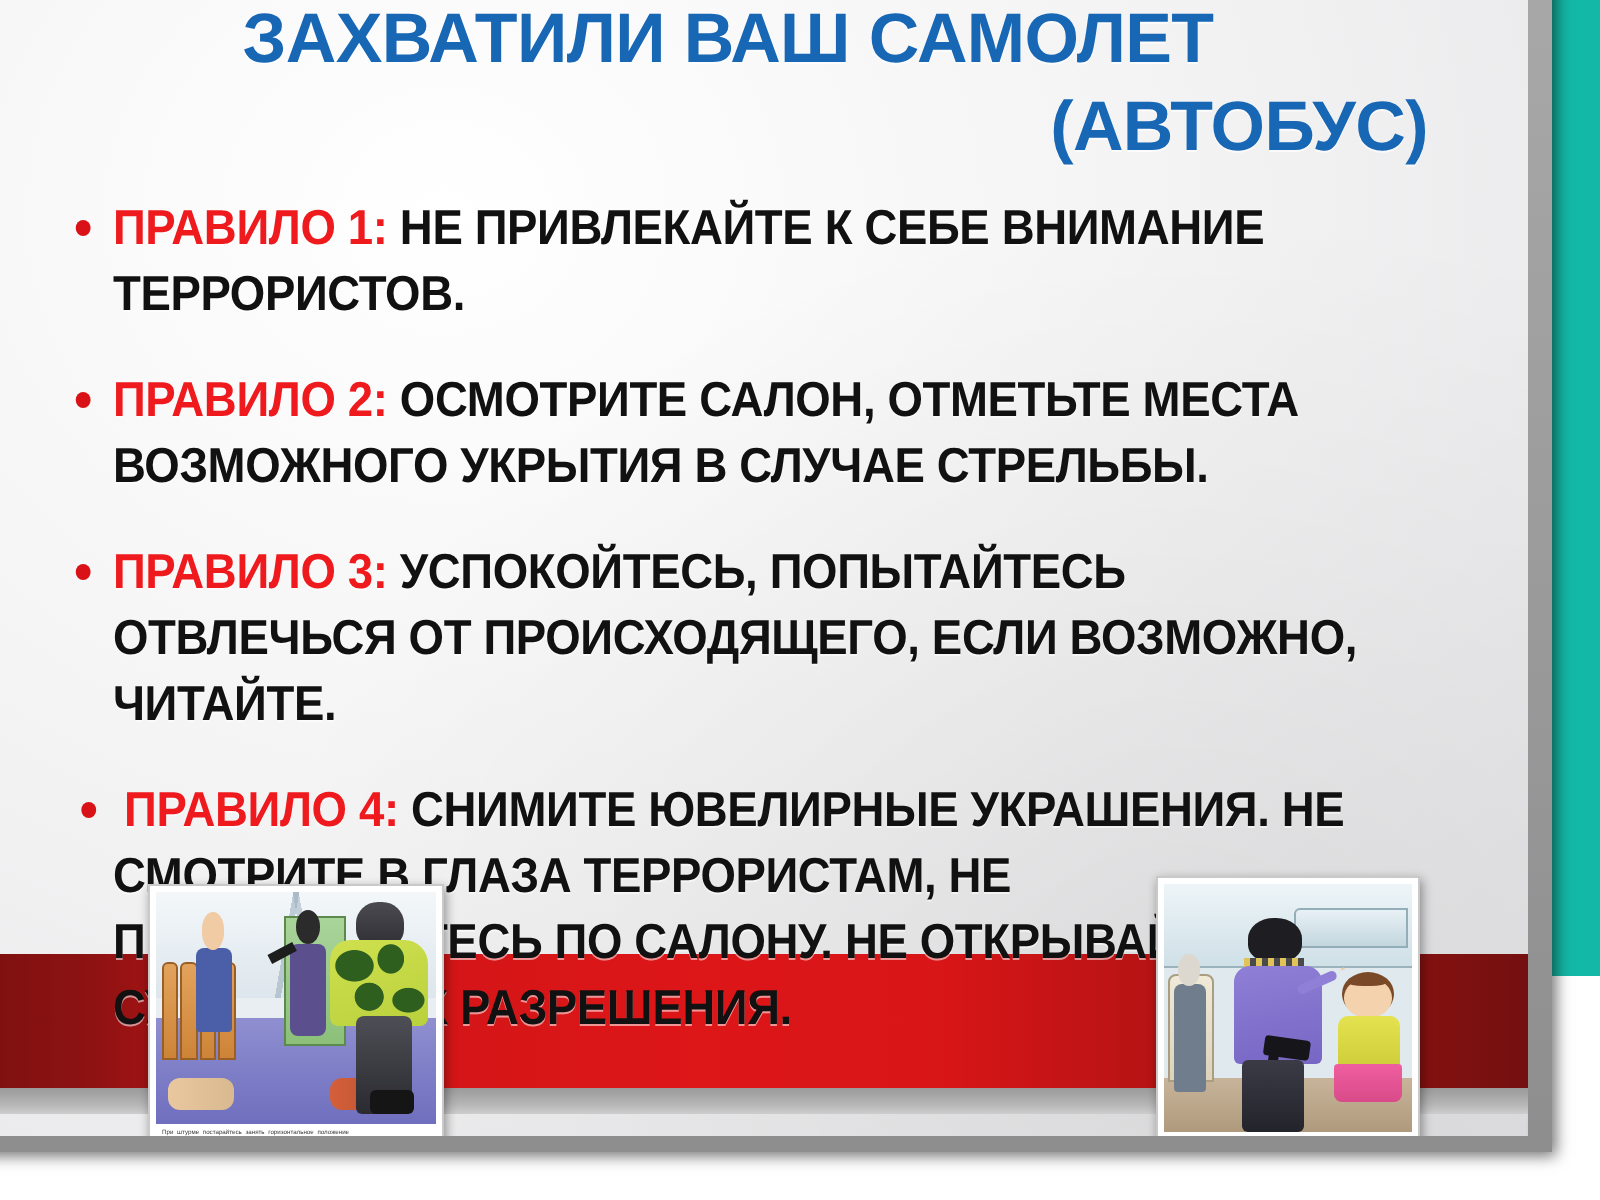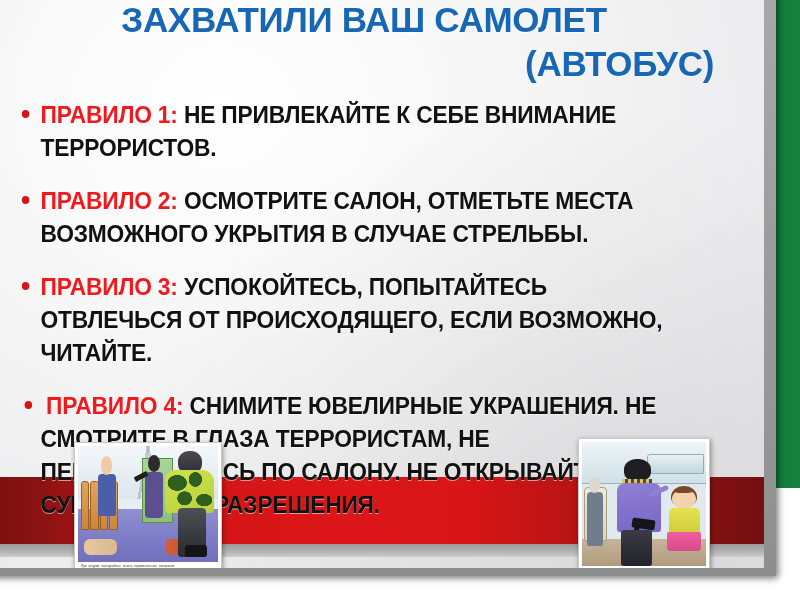--- a/index.html
+++ b/index.html
@@ -3,21 +3,21 @@
 <meta charset="utf-8">
 <style>
   * { margin:0; padding:0; box-sizing:border-box; }
   html, body {
     width:800px; height:600px; overflow:hidden;
     font-family:"Liberation Sans", sans-serif;
   }
   
   #stage {
     position:relative; width:800px; height:488px;
-    background-color:#15803d;
+    background-color:#14b8a6;
     background-image:
       radial-gradient(ellipse at 12% 18%, rgba(150,96,54,.85) 0 10%, rgba(0,0,0,0) 38%),
       radial-gradient(ellipse at 38% 72%, rgba(168,116,70,.72) 0 9%, rgba(0,0,0,0) 36%),
       radial-gradient(ellipse at 62% 28%, rgba(126,82,46,.8) 0 11%, rgba(0,0,0,0) 40%),
       radial-gradient(ellipse at 84% 62%, rgba(186,140,92,.6) 0 8%, rgba(0,0,0,0) 34%),
       radial-gradient(ellipse at 92% 12%, rgba(96,62,36,.9) 0 12%, rgba(0,0,0,0) 42%),
       radial-gradient(ellipse at 22% 88%, rgba(210,190,170,.45) 0 6%, rgba(0,0,0,0) 26%),
       radial-gradient(ellipse at 72% 92%, rgba(120,78,44,.8) 0 9%, rgba(0,0,0,0) 36%),
       linear-gradient(125deg,#2e1c12 0%,#59392 30%,#4b2f1e 55%,#24150d 100%);
     background-size:
@@ -51,21 +51,21 @@
   #title {
     position:absolute; left:24px; top:8px; width:700px;
     color:#1867b4;
     font-size:35px; line-height:44px; font-weight:bold;
     letter-spacing:-.3px;
     text-align:center;
     text-shadow:0 1px 0 rgba(255,255,255,.7);
   }
   #title .l2 { display:block; text-align:right; padding-left:24px; }
   
-  #rules { position:absolute; left:30px; top:108px; width:712px; }
+  #rules { position:absolute; left:46px; top:108px; width:712px; }
   .rule {
     position:relative; padding-left:22px;
     font-size:24.5px; line-height:33px; font-weight:bold;
     color:#111111;
     letter-spacing:-.2px;
     font-stretch:condensed;
     transform:scaleX(.93); transform-origin:left center;
     margin-bottom:20px;
     text-shadow:0 1px 0 rgba(255,255,255,.55);
   }

